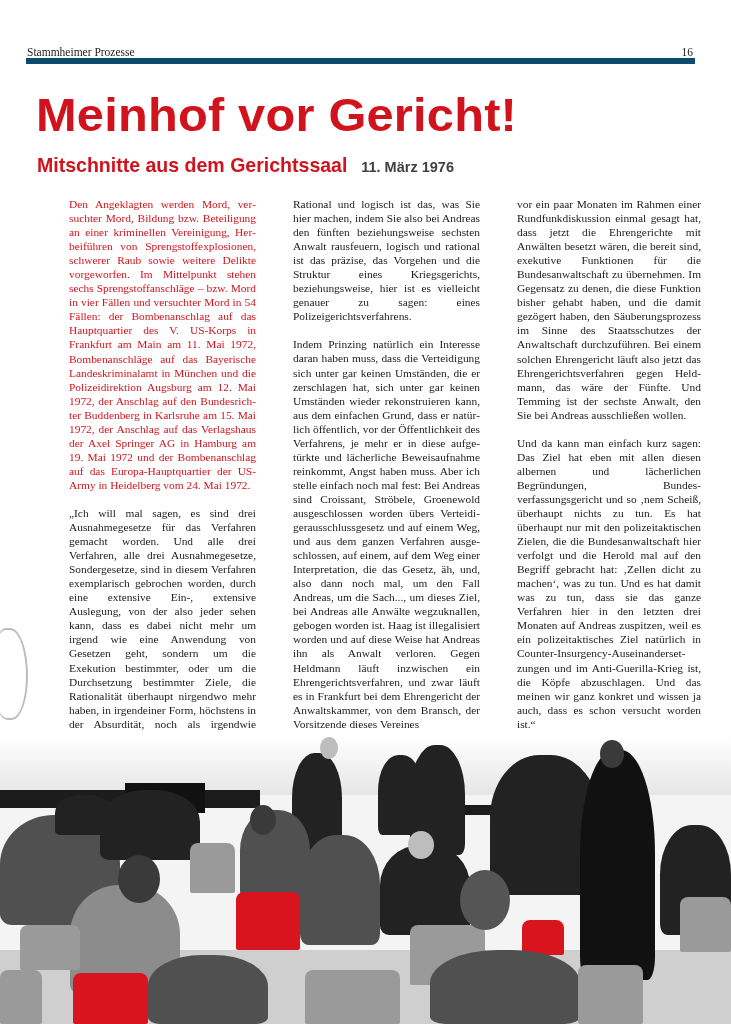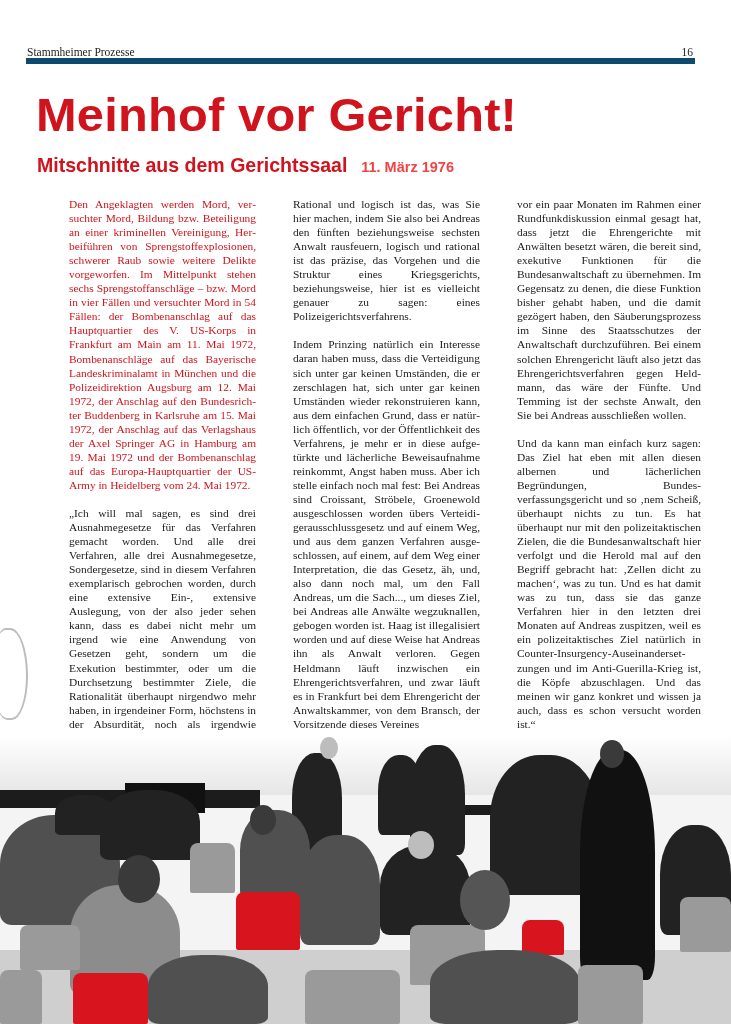--- a/index.html
+++ b/index.html
@@ -18,21 +18,21 @@
       position: absolute; left: 36px; top: 92px;
       font-family: "Liberation Sans", sans-serif; font-weight: 700;
       font-size: 46px; letter-spacing: 0.2px; color: #d0131c; line-height: 1;
       transform: scaleX(1.06); transform-origin: left top;
     }
     .subline {
       position: absolute; left: 37px; top: 154px; white-space: nowrap;
       font-family: "Liberation Sans", sans-serif; line-height: 1;
     }
     .subline .sub { font-size: 21px; color: #d0131c; font-weight: 700; transform: scaleX(0.93); display: inline-block; transform-origin: left; }
-    .subline .date { font-size: 14.5px; font-weight: 700; color: #ef4444; margin-left: -14px; }
+    .subline .date { font-size: 14.5px; font-weight: 700; color: #404040; margin-left: -14px; }
 
     .col {
       position: absolute; top: 197px; width: 219px;
       font-family: "Liberation Serif", serif; font-size: 11.4px; line-height: 14.05px;
       text-align: justify; hyphens: manual;
     }
     .col p { margin-bottom: 14px; margin-left: 32px; }
     .col-1 { left: 37px; }
     .col-2 { left: 261px; }
     .col-3 { left: 485px; width: 216px; }

